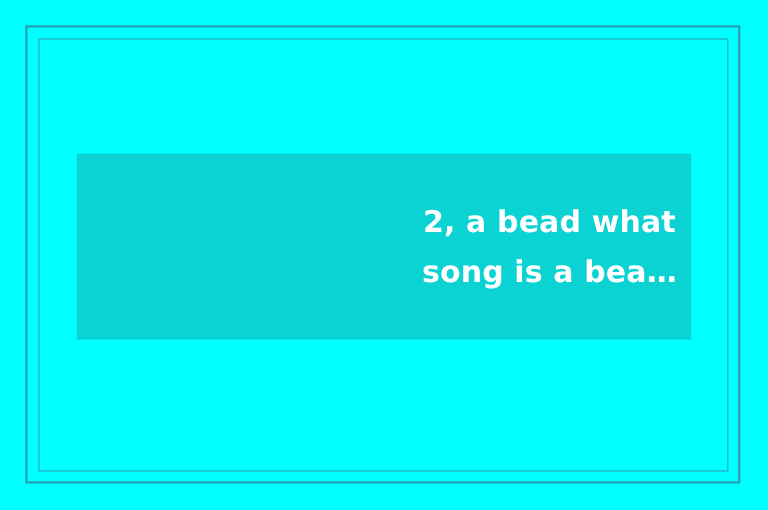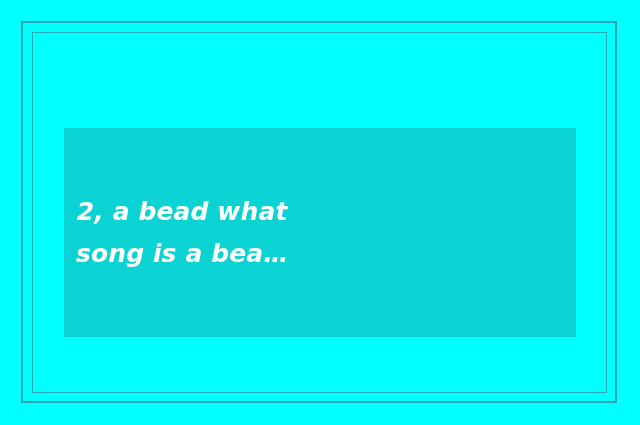--- a/index.html
+++ b/index.html
@@ -39,27 +39,26 @@
     border: 1px solid #2ba9b9;
     box-sizing: border-box;
     pointer-events: none;
   }
   
   .card {
     position: absolute;
     left: 64px;
     top: 128px;
     width: 512px;
-    height: 209px;
+    height: 155px;
     background: #0bd3d3;
     display: flex;
     align-items: center;
-    justify-content: flex-start;
+    justify-content: flex-end;
     box-sizing: border-box;
-    font-style: italic;
   }
   .card-text {
     color: #ffffff;
     font-family: "DejaVu Sans", sans-serif;
     font-weight: bold;
     font-size: 25px;
     line-height: 42px;
     text-align: center;
     letter-spacing: 0.1px;
     white-space: pre-line;

